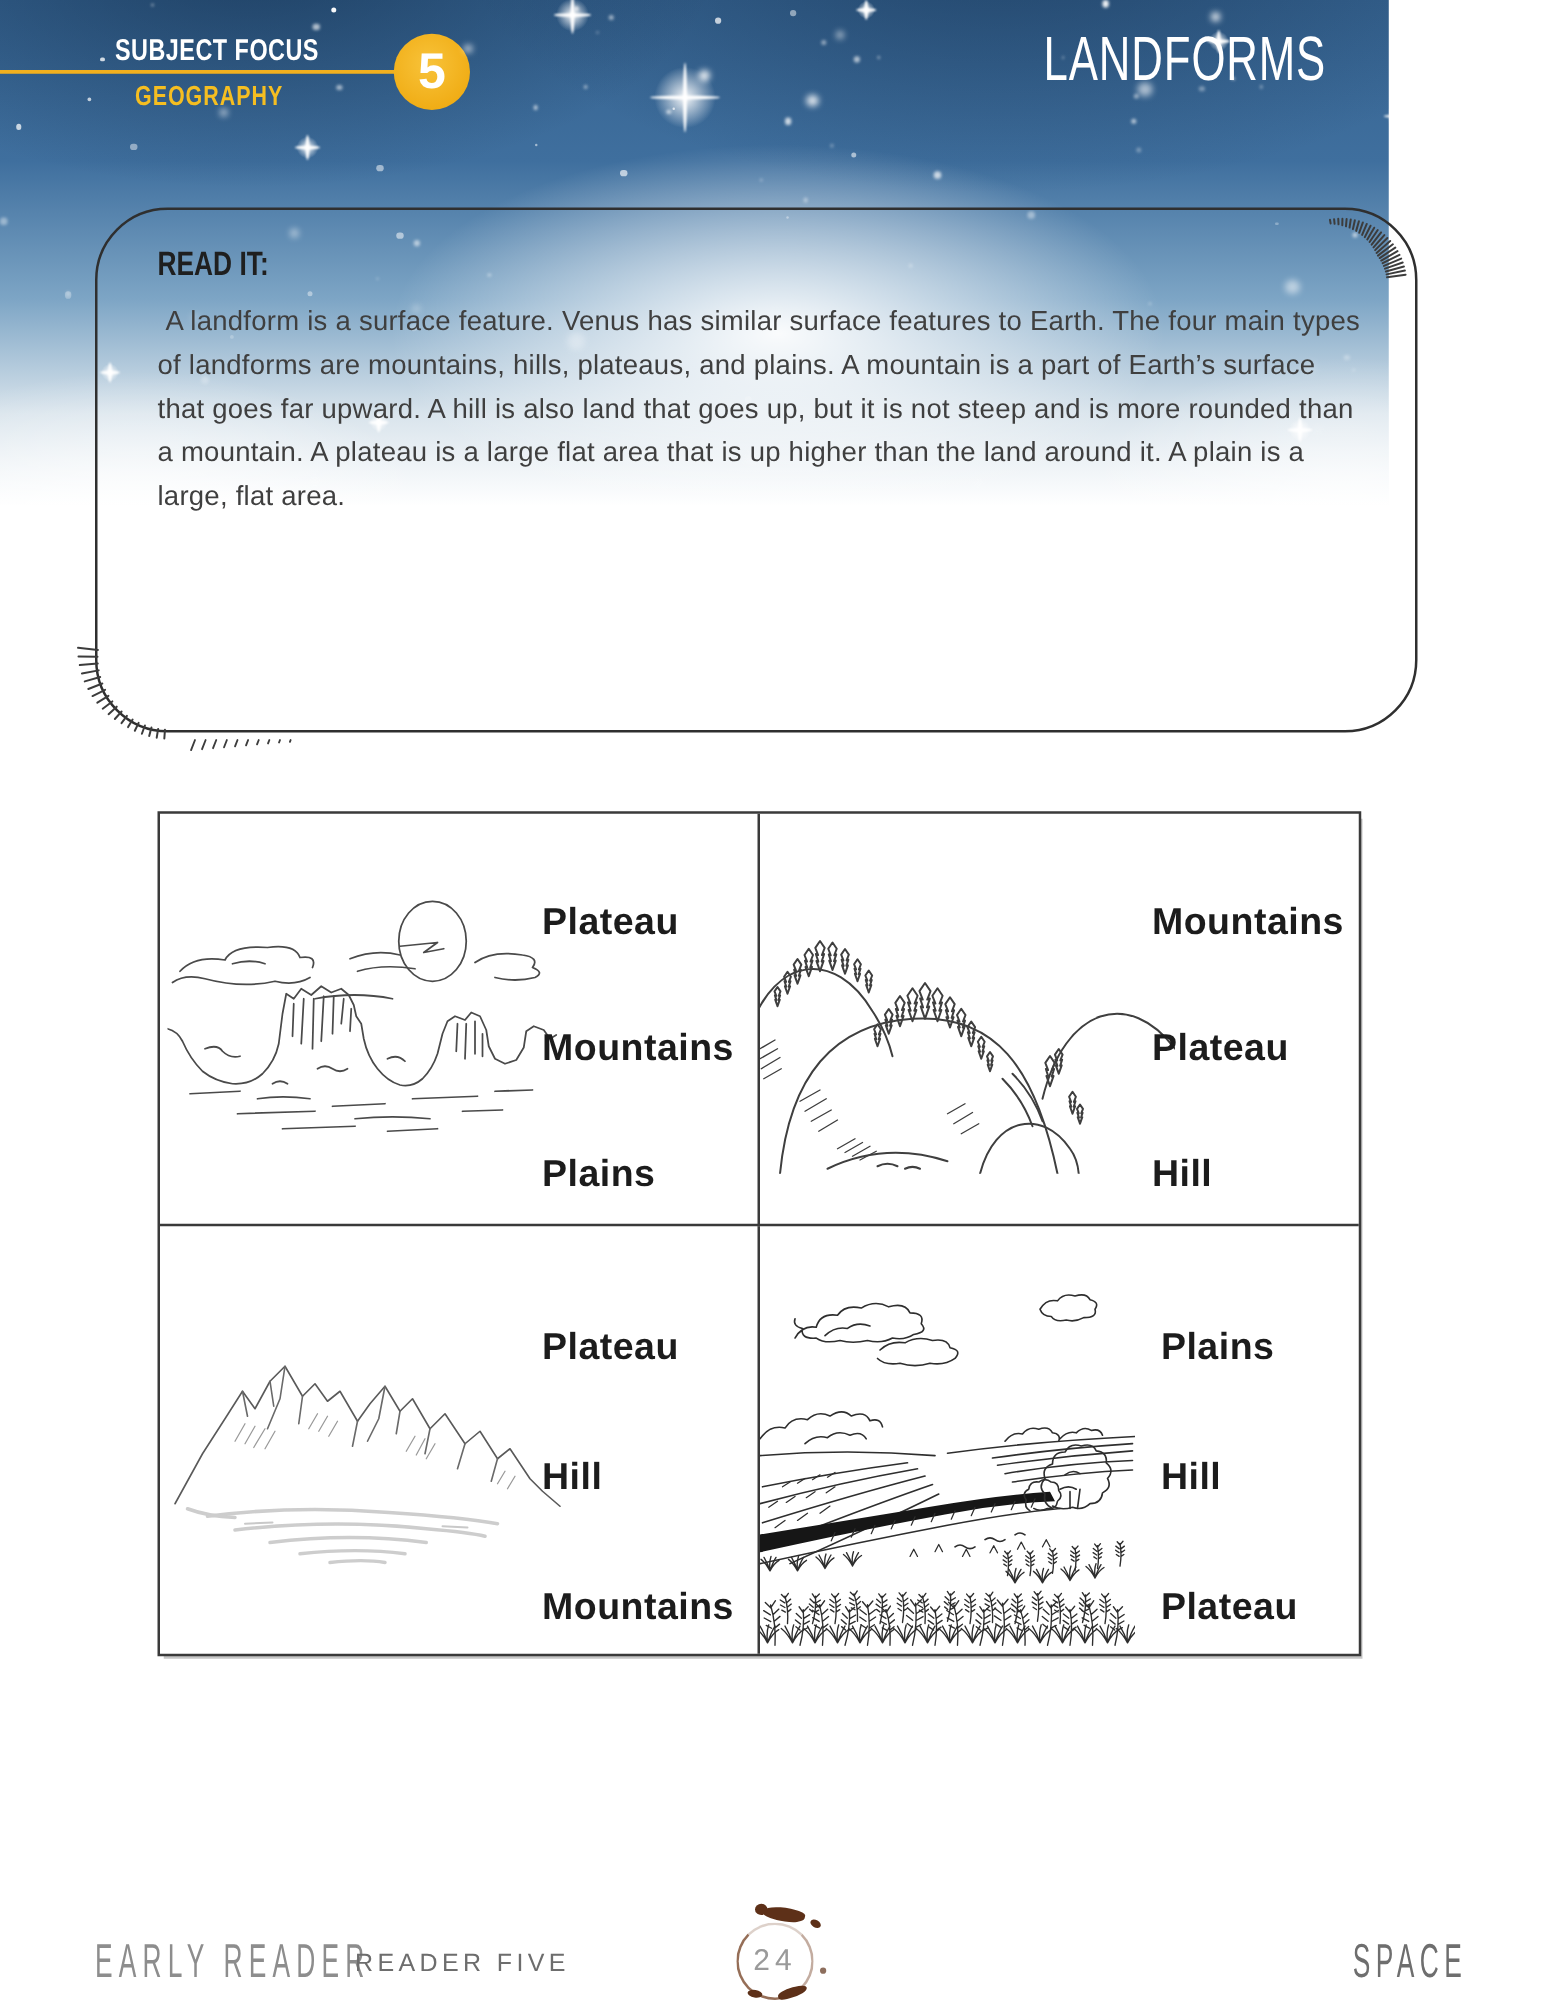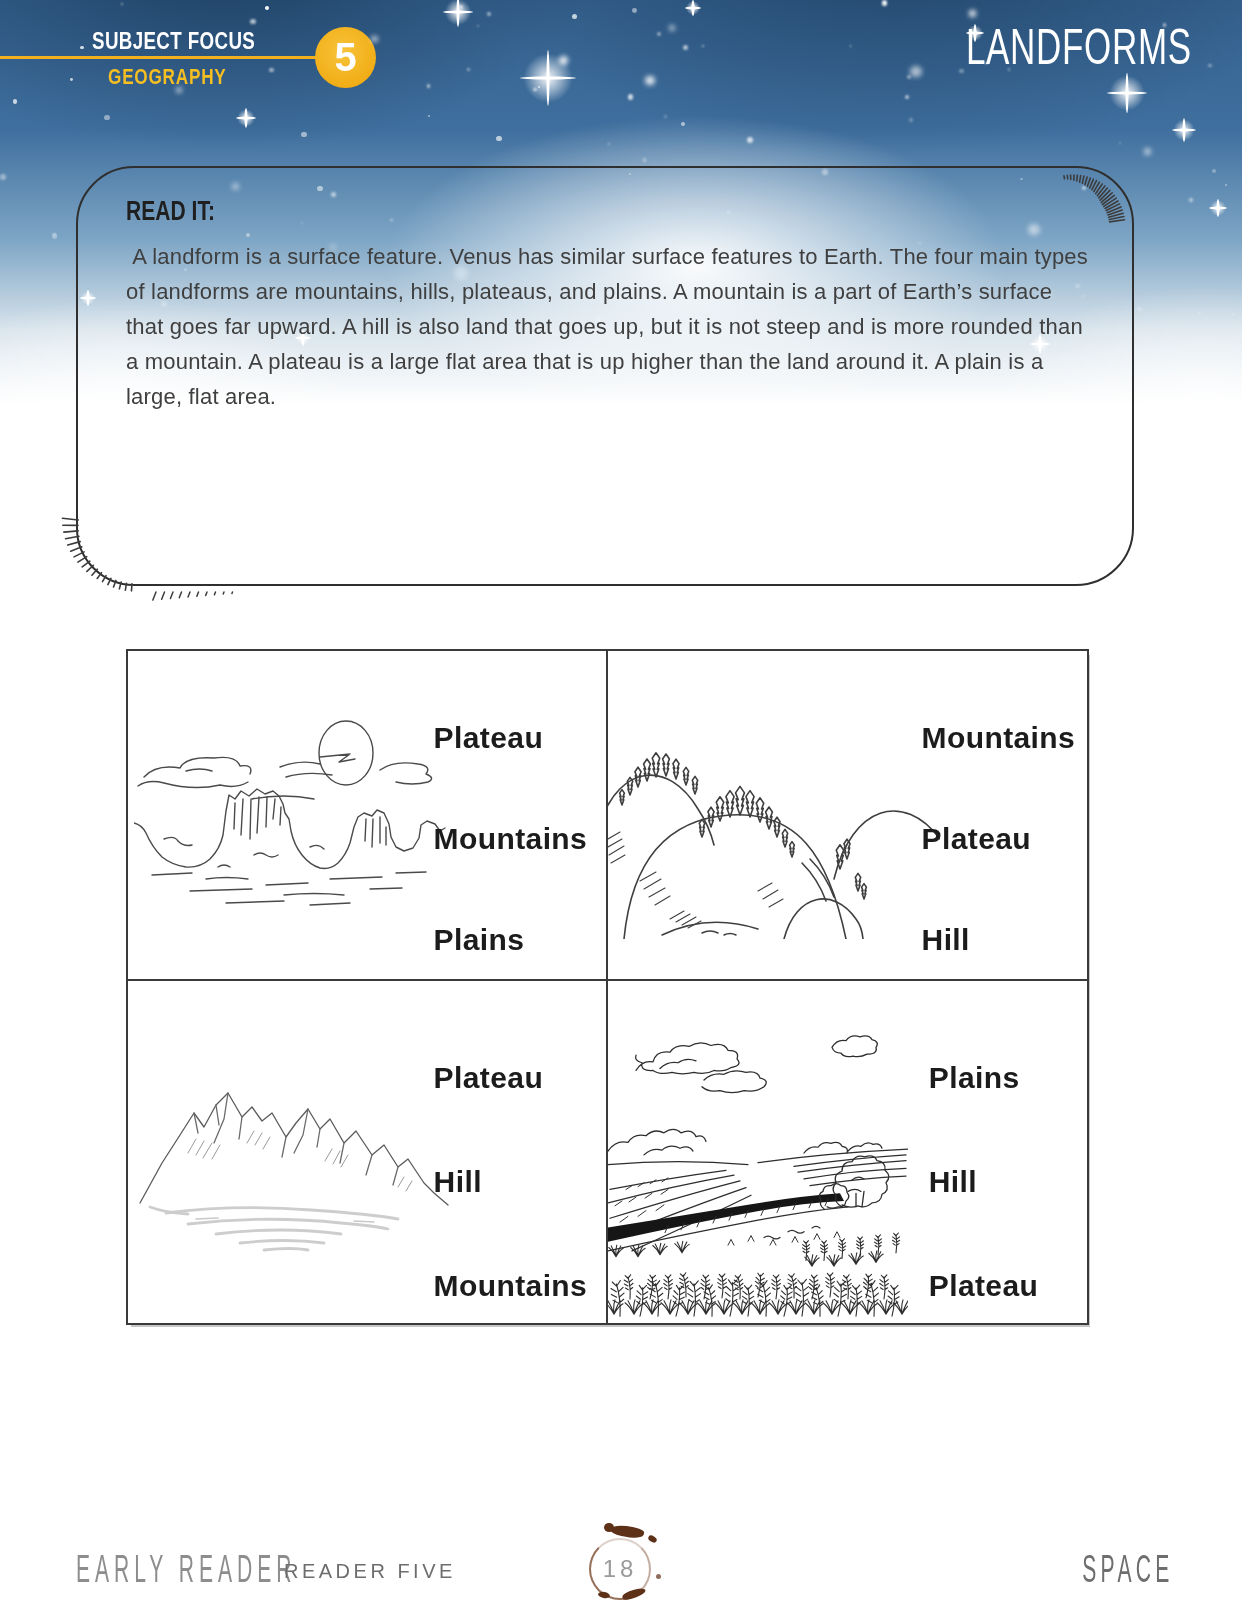--- a/index.html
+++ b/index.html
@@ -1,20 +1,20 @@
 <!DOCTYPE html>
 <html><head>
 <meta charset="utf-8">
 <style>
   html,body{margin:0;padding:0;}
   body{font-family:"Liberation Sans",sans-serif;background:#fff;}
   .page{position:relative;width:1242px;height:1607px;background:#fff;overflow:hidden;}
 
   
-  .sky{position:absolute;left:0;top:0;width:1242px;height:460px;
+  .sky{position:absolute;left:0;top:0;width:1111px;height:460px;
     background:
       radial-gradient(ellipse 430px 210px at 56% 58%, rgba(255,255,255,.95), rgba(255,255,255,0) 72%),
       radial-gradient(ellipse 340px 180px at 10% 92%, rgba(255,255,255,.85), rgba(255,255,255,0) 70%),
       radial-gradient(ellipse 300px 170px at 97% 88%, rgba(255,255,255,.7), rgba(255,255,255,0) 70%),
       radial-gradient(ellipse 520px 260px at 18% -8%, rgba(13,38,66,.55), rgba(13,38,66,0) 72%),
       radial-gradient(ellipse 620px 300px at 72% -12%, rgba(16,42,72,.5), rgba(16,42,72,0) 70%),
       linear-gradient(to bottom,#35628f 0%,#3f6f9e 28%,#7da5c5 52%,#d9e4ec 72%,#ffffff 88%,#ffffff 100%);}
   .dot{position:absolute;background:#fff;border-radius:50%;}
   .sparkle{position:absolute;background:radial-gradient(circle, rgba(255,255,255,.95), rgba(255,255,255,0) 62%);}
   .sparkle::before,.sparkle::after{content:'';position:absolute;left:50%;top:50%;background:#fff;border-radius:50%;filter:blur(.7px);}
@@ -447,21 +447,21 @@
         <div class="option">Hill</div>
         <div class="option">Plateau</div>
       </div>
     </div>
   </div>
 
   <div class="footer">
     <div class="series"><span class="cond">EARLY READER</span></div>
     <div class="lesson">READER FIVE</div>
     <div class="stain">
-      <span class="pagenum">18</span>
+      <span class="pagenum">24</span>
     </div>
     <div class="blob blob1"></div>
     <div class="blob blob2"></div>
     <div class="blob blob3"></div>
     <div class="blob blob4"></div>
     <div class="blob blob5"></div>
     <div class="blob blob6"></div>
     <div class="theme"><span class="cond">SPACE</span></div>
   </div>
 </div>

